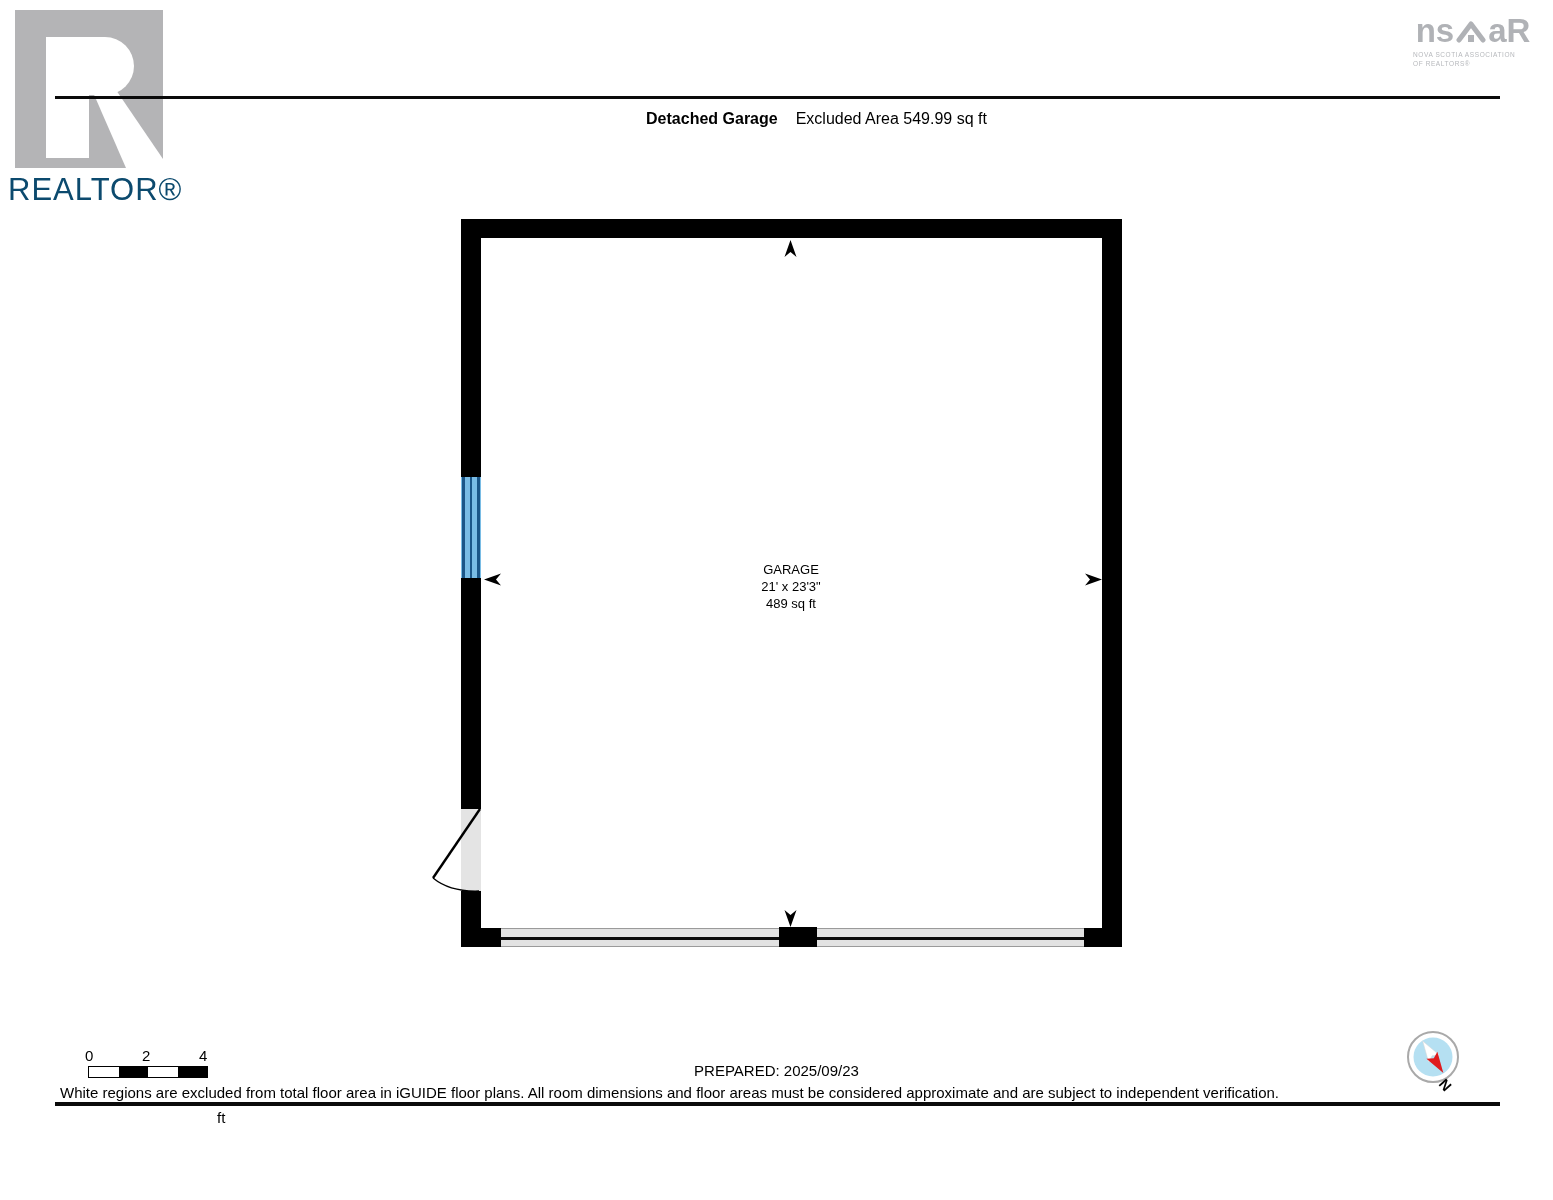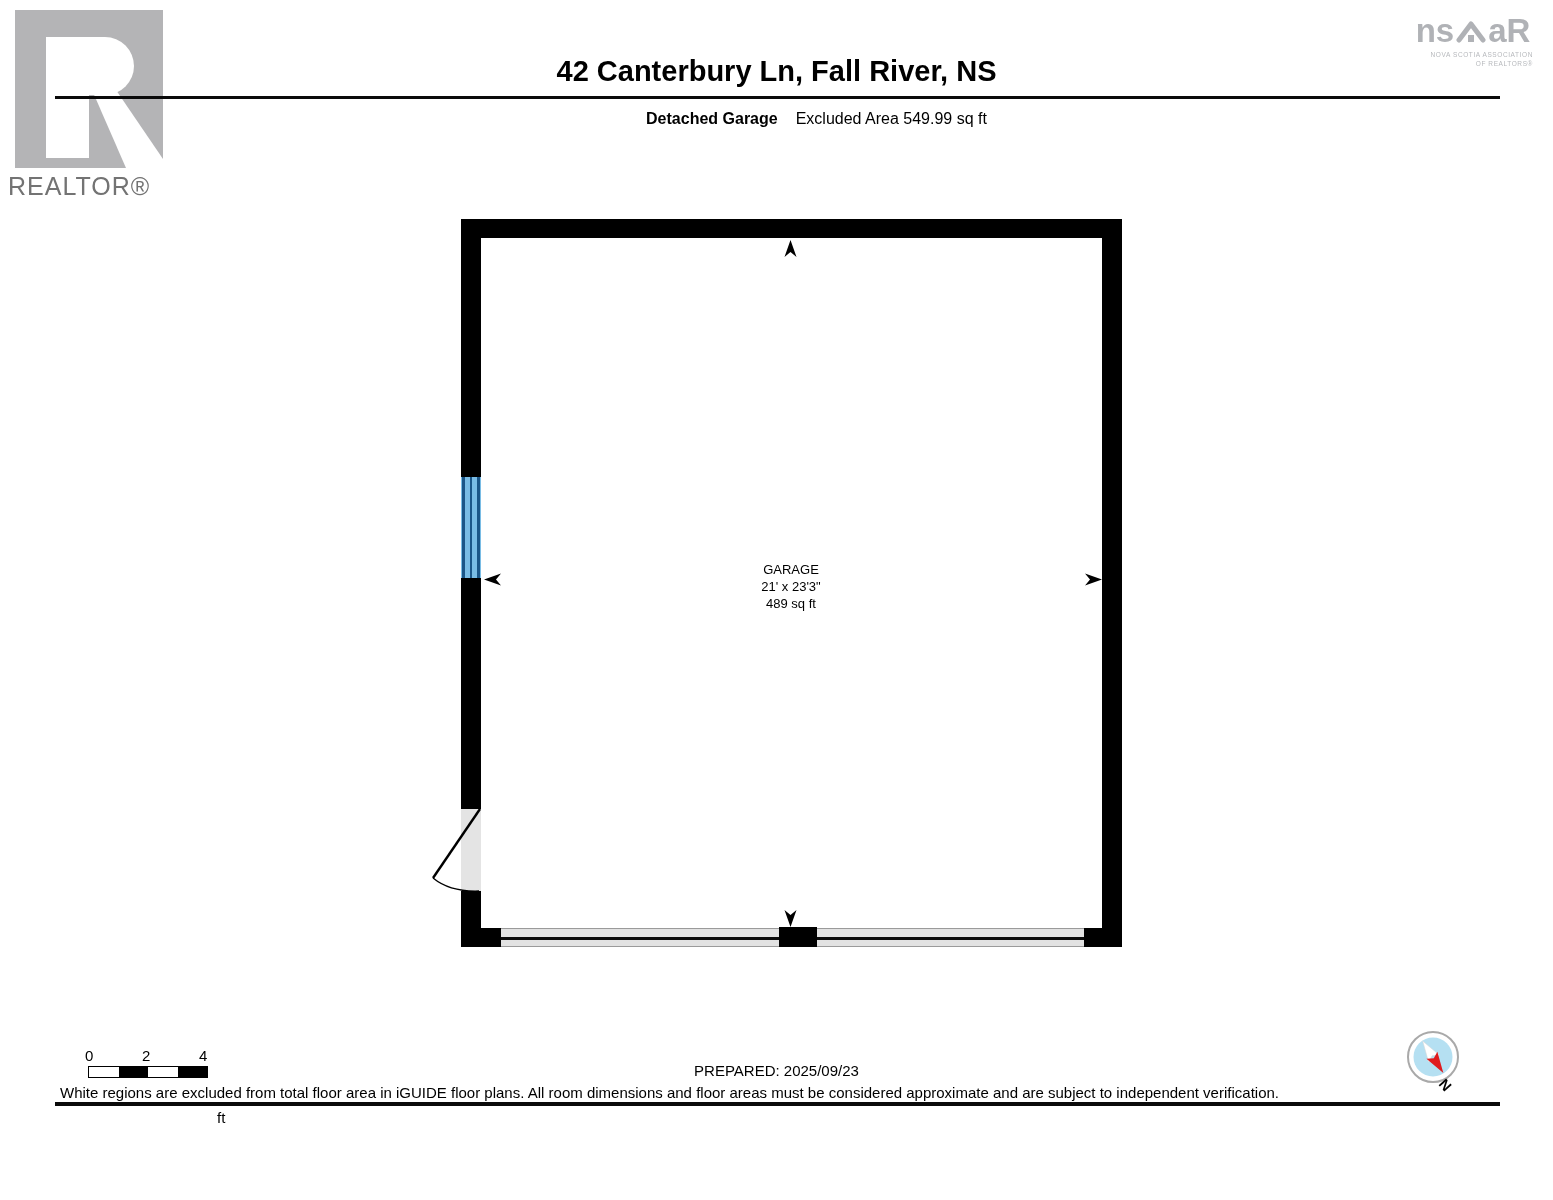--- a/index.html
+++ b/index.html
@@ -4,28 +4,28 @@
 <style>
   html,body{margin:0;padding:0;background:#ffffff;}
   .page{
     position:relative;width:1553px;height:1200px;background:#ffffff;overflow:hidden;
     font-family:"Liberation Sans", sans-serif;color:#000;
   }
   .abs{position:absolute;}
 
   
   .realtor-box{left:15px;top:10px;width:148px;height:158px;background:#b4b4b6;}
-  .realtor-word{left:8px;top:172px;font-size:25px;color:#737373;letter-spacing:1px;}
+  .realtor-word{left:8px;top:172px;font-size:31px;color:#0c4a6e;letter-spacing:1px;}
   .page-title{left:0;top:55px;width:100%;text-align:center;font-size:29px;font-weight:bold;}
   .title-rule{left:55px;top:96px;width:1445px;height:3px;background:#0a0a0a;}
   .subtitle{left:0;top:110px;width:100%;text-align:center;font-size:16px;}
   .subtitle .inner{position:relative;left:40px;margin-top:48px;}
   .subtitle .bold{font-weight:bold;margin-right:18px;}
 
-  .nsar{right:20px;top:16px;width:120px;text-align:right;color:#aeb0b4;}
+  .nsar{right:20px;top:16px;width:120px;text-align:left;color:#aeb0b4;}
   .nsar-word{display:flex;align-items:flex-end;justify-content:center;gap:2px;font-weight:bold;font-size:33px;line-height:30px;color:#b0b2b6;}
   .nsar-sub{font-size:6.5px;letter-spacing:0.6px;line-height:9px;color:#b6b8bc;margin-top:4px;}
 
   
   .wall{background:#000;}
   .band{left:481px;top:928px;width:621px;height:19px;background:#e2e2e2;border-top:1px solid #9a9a9a;border-bottom:1px solid #9a9a9a;box-sizing:border-box;}
   .band-line{left:481px;top:937px;width:621px;height:2.5px;background:#0a0a0a;}
   .window{left:461px;top:477px;width:20px;height:101px;background:#79bce5;}
   .window .pane{position:absolute;top:0;width:2.5px;height:101px;background:#1b5688;}
   .door-opening{left:461px;top:809px;width:20px;height:82px;background:#e4e4e4;}
@@ -52,21 +52,20 @@
   <div class="abs realtor-box">
     <svg width="148" height="158" viewBox="0 0 148 158">
       <rect x="0" y="0" width="148" height="158" fill="#b4b4b6"></rect>
       <rect x="31" y="27" width="43" height="121" fill="#ffffff"></rect>
       <path d="M74,27 L90,27 A29,29 0 0 1 90,85 L74,85 Z" fill="#ffffff"></path>
       <path d="M77,80 L101,80 L148,149 L148,158 L111,158 Z" fill="#ffffff"></path>
     </svg>
   </div>
   <div class="abs realtor-word">REALTOR®</div>
 
-  <div class="abs page-title">42 Canterbury Ln, Fall River, NS</div>
   <div class="abs title-rule"></div>
   <div class="abs subtitle">
     <span class="inner">
       <span class="bold">Detached Garage</span><span>Excluded Area 549.99 sq ft</span>
     </span>
   </div>
 
   <div class="abs nsar">
     <div class="nsar-word">
       <span>ns</span>

